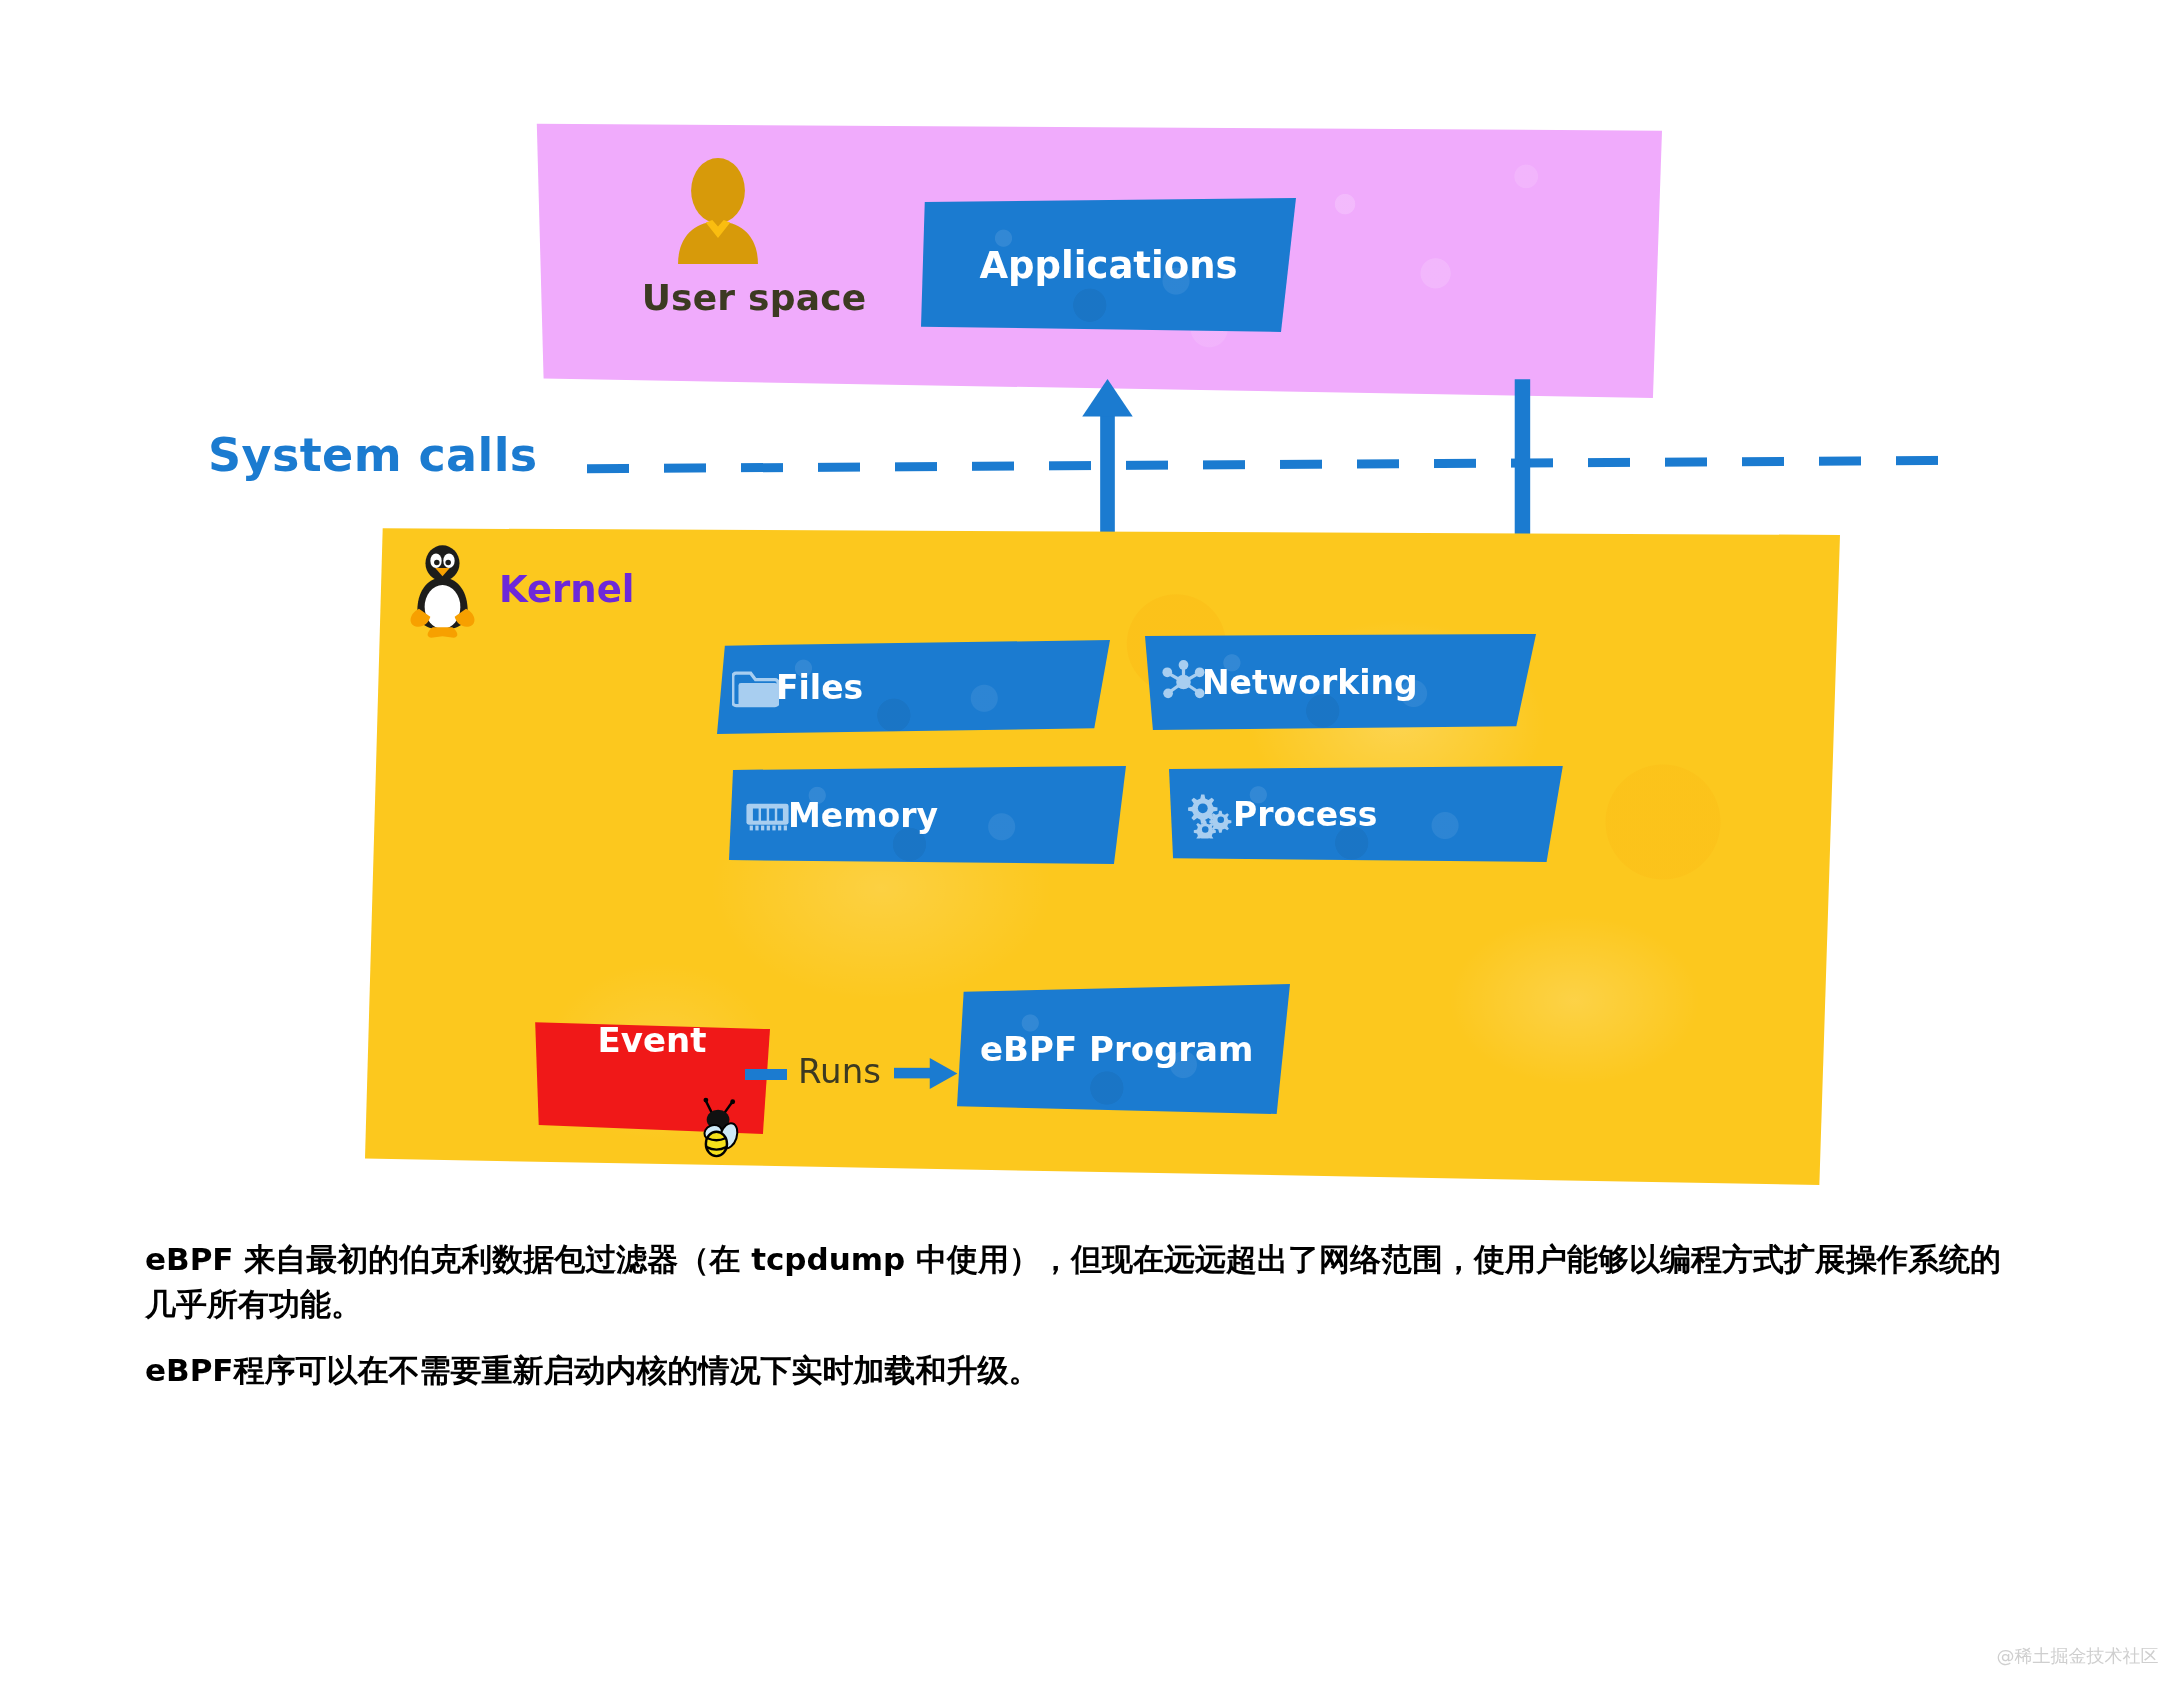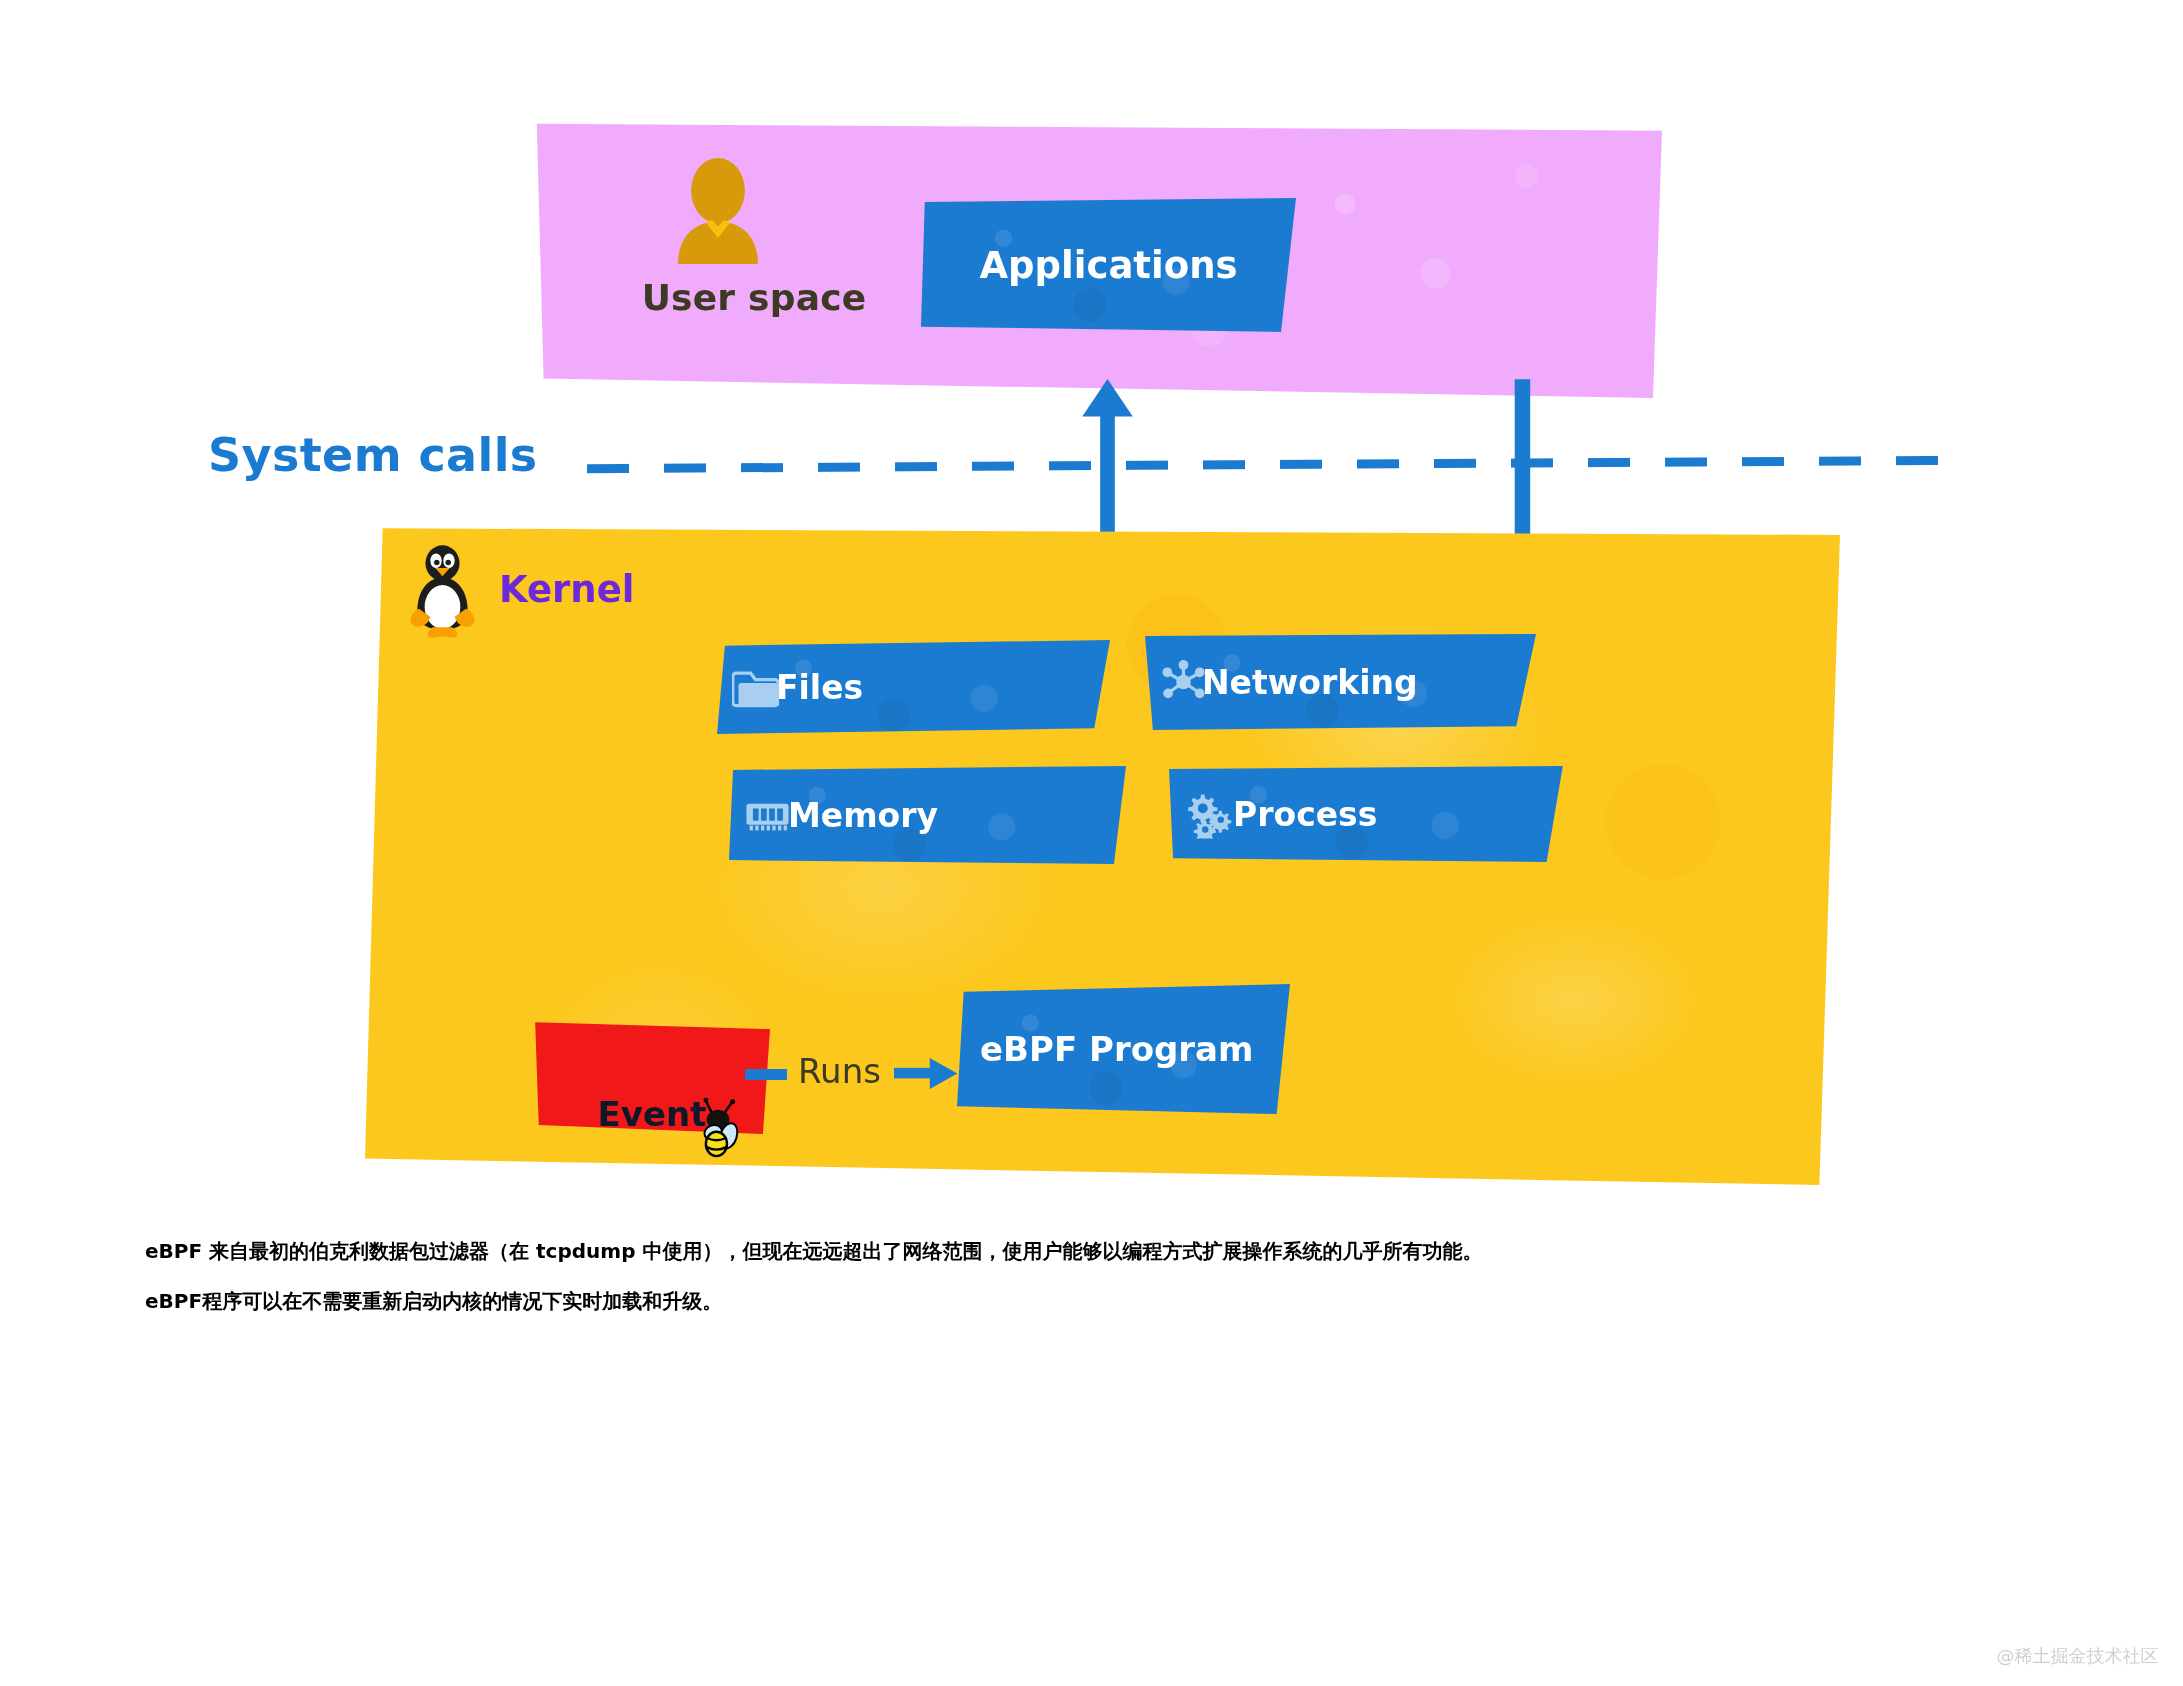--- a/index.html
+++ b/index.html
@@ -115,22 +115,22 @@
     font-size:34px;padding-left:23px;
   }
 
   .chip-icon{position:absolute;left:14.7px;top:50%;transform:translateY(-50%);}
 
   
   .event-box{
     position:absolute;left:534px;top:1020px;width:236px;height:114px;
     background:#f01818;
     clip-path:polygon(0.5% 2%, 100% 8%, 97% 100%, 2% 92%);
-    display:flex;align-items:flex-end;justify-content:center;
-    color:#0f172a;font-size:34px;font-weight:700;font-family:"DejaVu Sans",sans-serif;
+    display:flex;align-items:flex-start;justify-content:center;
+    color:#ffffff;font-size:34px;font-weight:700;font-family:"DejaVu Sans",sans-serif;
   }
   .bee{position:absolute;left:688px;top:1096px;width:65px;height:65px;}
 
   
   .runs-label{
     position:absolute;left:798px;top:1051px;
     font-size:34px;font-weight:400;color:#3c3a22;font-family:"DejaVu Sans",sans-serif;
   }
   .runs-dash-left{
     position:absolute;left:745px;top:1069px;width:42px;height:10.6px;background:#1b7bd0;
@@ -145,21 +145,21 @@
   .injects-label{
     position:absolute;left:1511px;top:717px;
     font-size:33px;font-weight:700;color:#3c3a22;font-family:"DejaVu Sans",sans-serif;
   }
 
   
   .body-text{
     position:absolute;left:145px;top:1237px;width:1866px;
     font-family:"DejaVu Sans",sans-serif;color:#000000;
   }
-  .para{font-size:20px;line-height:1.45;font-weight:600;margin:0 0 21px 0;}
+  .para{font-size:31px;line-height:1.45;font-weight:600;margin:0 0 21px 0;}
   .para.last{margin-top:13px;}
 
   .watermark{
     position:absolute;right:24.4px;bottom:18px;
     font-size:18px;color:#cfcfcf;font-family:"DejaVu Sans",sans-serif;
   }
 </style>
 </head>
 <body>
 

